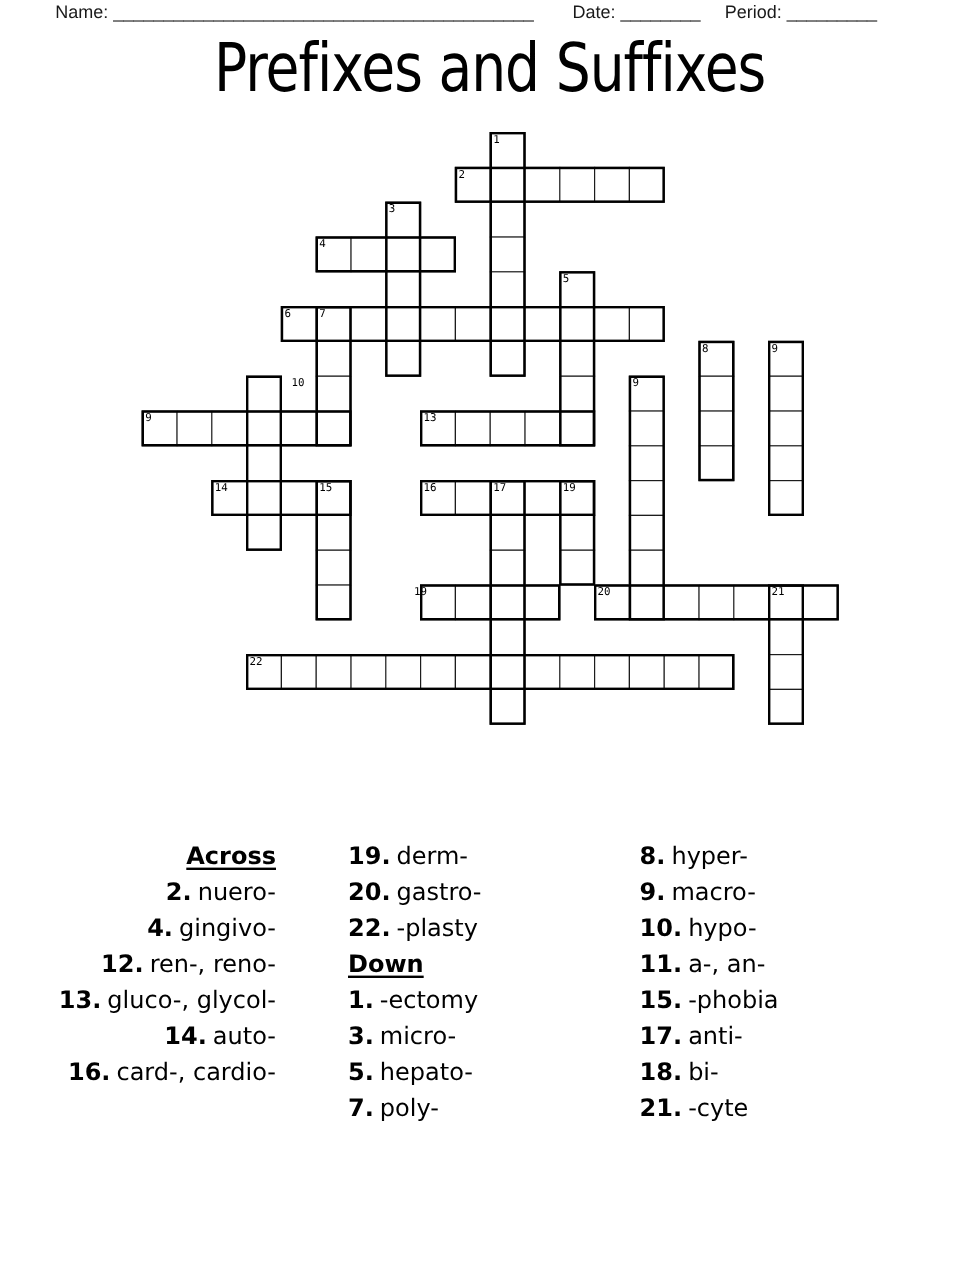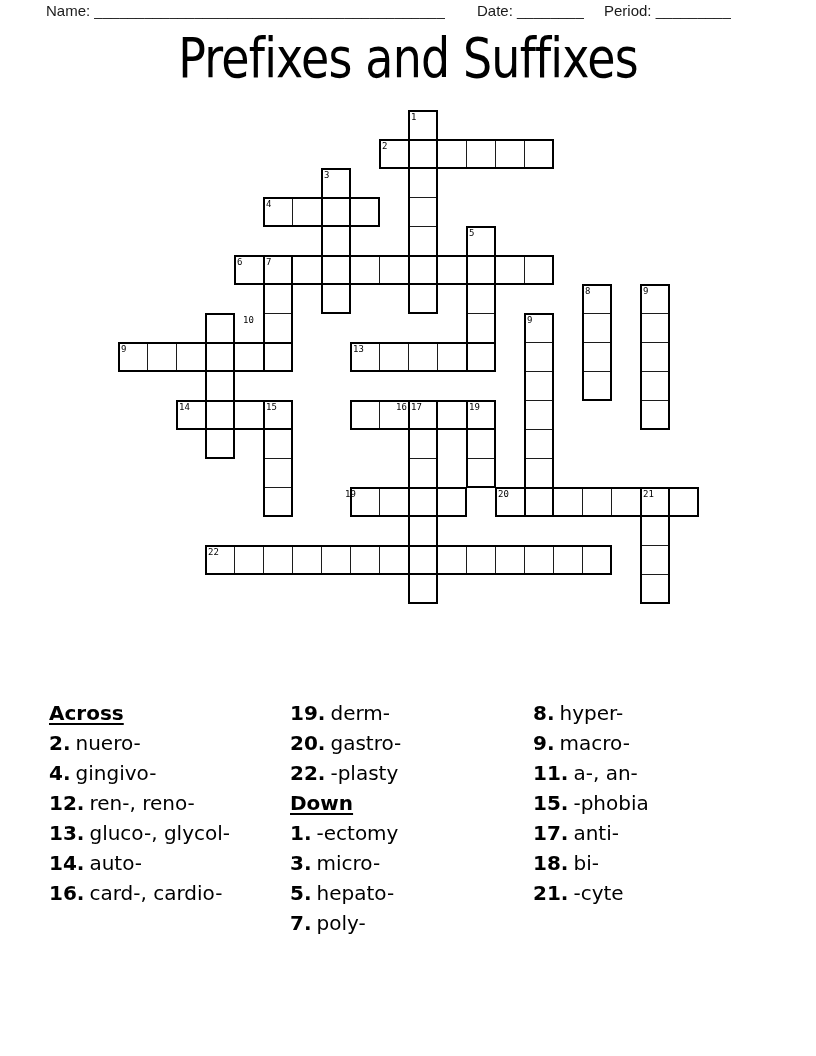--- a/index.html
+++ b/index.html
@@ -51,21 +51,21 @@
     font-family: "DejaVu Sans Mono", monospace;
     font-size: 9px; line-height: 10px; color: #000;
     z-index: 3;
   }
   
   .clue-col {
     position: absolute; top: 698px;
     font-size: 20px; line-height: 30px;
     color: #000; white-space: nowrap;
   }
-  .col-1 { left: 49px; }
+  .col-1 { left: 49px; text-align: right; }
   .col-2 { left: 290px; }
   .col-3 { left: 533px; }
   .clue-heading {
     font-weight: bold;
     text-decoration: underline;
     text-decoration-thickness: 2px;
     text-underline-offset: 3px;
     height: 30px;
   }
   .clue { height: 30px; }
@@ -214,21 +214,21 @@
     <div class="run-outline" style="left: 145px; top: 290px; width: 30px; height: 117px;"></div>
     <div class="run-outline" style="left: 290px; top: 290px; width: 30px; height: 204px;"></div>
     <div class="run-outline" style="left: 348px; top: 290px; width: 30px; height: 88px;"></div>
     <div class="run-outline" style="left: 522px; top: 377px; width: 30px; height: 117px;"></div>
     <div class="cell-num" style="left: 264px; top: 31px;">2</div>
     <div class="cell-num" style="left: 148px; top: 89px;">4</div>
     <div class="cell-num" style="left: 119px; top: 147px;">6</div>
     <div class="cell-num" style="left: 3px; top: 234px;">9</div>
     <div class="cell-num" style="left: 235px; top: 234px;">13</div>
     <div class="cell-num" style="left: 61px; top: 292px;">14</div>
-    <div class="cell-num" style="left: 235px; top: 292px; margin-left: 43px;">16</div>
+    <div class="cell-num" style="left: 235px; top: 292px;">16</div>
     <div class="cell-num" style="left: 227px; top: 379px;">19</div>
     <div class="cell-num" style="left: 380px; top: 379px;">20</div>
     <div class="cell-num" style="left: 90px; top: 437px;">22</div>
     <div class="cell-num" style="left: 293px; top: 2px;">1</div>
     <div class="cell-num" style="left: 206px; top: 60px;">3</div>
     <div class="cell-num" style="left: 351px; top: 118px;">5</div>
     <div class="cell-num" style="left: 148px; top: 147px;">7</div>
     <div class="cell-num" style="left: 467px; top: 176px;">8</div>
     <div class="cell-num" style="left: 525px; top: 176px;">9</div>
     <div class="cell-num" style="left: 90px; top: 205px; margin-left: 35px;">10</div>
@@ -254,18 +254,19 @@
     <div class="clue"><span class="n">22.</span><span class="t">-plasty</span></div>
     <div class="clue-heading">Down</div>
     <div class="clue"><span class="n">1.</span><span class="t">-ectomy</span></div>
     <div class="clue"><span class="n">3.</span><span class="t">micro-</span></div>
     <div class="clue"><span class="n">5.</span><span class="t">hepato-</span></div>
     <div class="clue"><span class="n">7.</span><span class="t">poly-</span></div>
   </div>
 <div class="clue-col col-3">
     <div class="clue"><span class="n">8.</span><span class="t">hyper-</span></div>
     <div class="clue"><span class="n">9.</span><span class="t">macro-</span></div>
+    <div class="clue"><span class="n">10.</span><span class="t">hypo-</span></div>
     <div class="clue"><span class="n">11.</span><span class="t">a-, an-</span></div>
     <div class="clue"><span class="n">15.</span><span class="t">-phobia</span></div>
     <div class="clue"><span class="n">17.</span><span class="t">anti-</span></div>
     <div class="clue"><span class="n">18.</span><span class="t">bi-</span></div>
     <div class="clue"><span class="n">21.</span><span class="t">-cyte</span></div>
   </div>
 
 </body></html>

